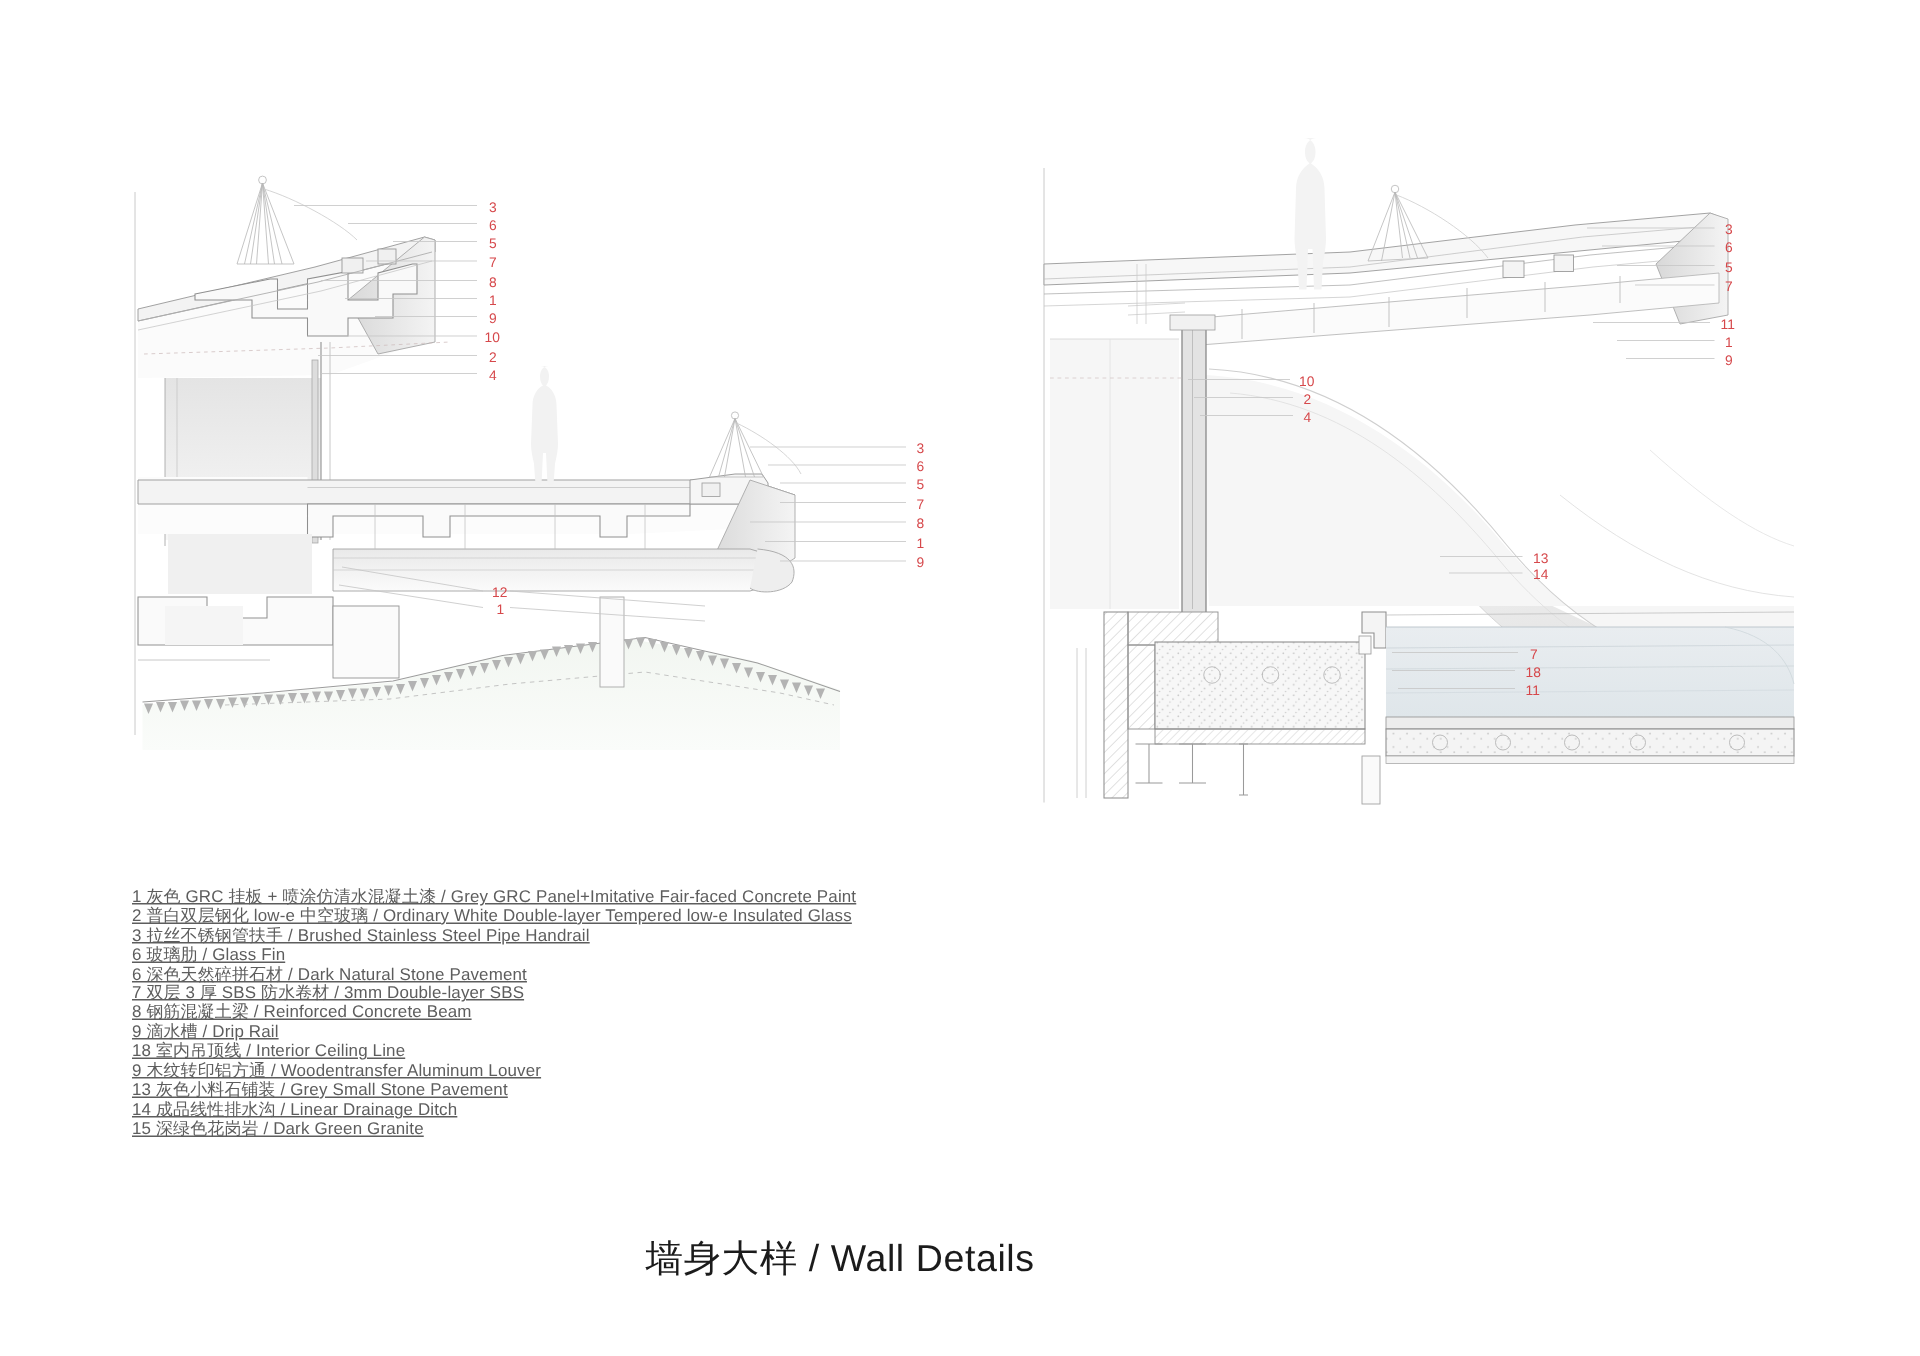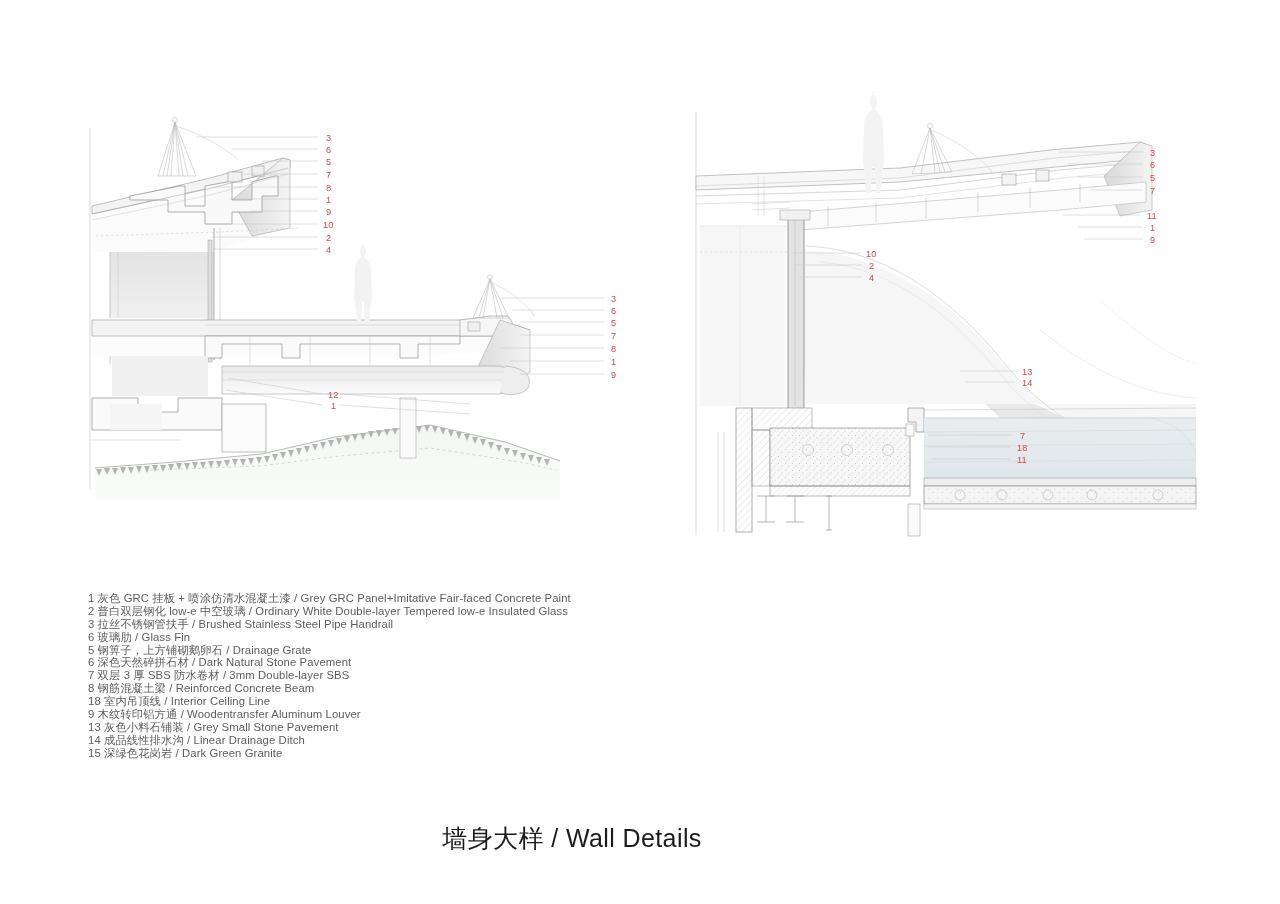--- a/index.html
+++ b/index.html
@@ -6,25 +6,25 @@
   body{
     width:1280px;height:904px;background:#ffffff;
     font-family:"Liberation Sans","DejaVu Sans",sans-serif;
     overflow:hidden;position:relative;
   }
   #sheet{position:absolute;inset:0;}
   svg.draw{position:absolute;left:0;top:0;width:1280px;height:904px;}
   .legend{
     position:absolute;left:88px;top:592px;width:620px;
     font-size:11.3px;line-height:12.9px;color:#5d5d5d;
-    letter-spacing:0.1px;white-space:nowrap;
+    letter-spacing:0.1px;white-space:nowrap;text-decoration:underline;
   }
   .legend .li{height:12.9px;}
   .title{
-    position:absolute;left:12px;top:822px;width:1120px;text-align:center;
+    position:absolute;left:0;top:822px;width:1120px;text-align:center;
     font-size:25px;color:#1b1b1b;letter-spacing:0.4px;font-weight:400;
   }
   .callout{
     position:absolute;color:#d6484b;font-size:9.2px;
     font-family:"Liberation Sans","DejaVu Sans",sans-serif;
     line-height:9.5px;letter-spacing:0.1px;
   }
 </style>
 </head>
 <body>
@@ -447,24 +447,24 @@
       <span class="callout" style="left: 1020px; top: 432px; color: rgb(214, 72, 75);">7</span>
       <span class="callout" style="left: 1017px; top: 444px; color: rgb(214, 72, 75);">18</span>
       <span class="callout" style="left: 1017px; top: 456px; color: rgb(214, 72, 75);">11</span>
     </div>
 
   <div class="legend" id="legend-list">
       <div class="li">1 灰色 GRC 挂板 + 喷涂仿清水混凝土漆 / Grey GRC Panel+Imitative Fair-faced Concrete Paint</div>
       <div class="li">2 普白双层钢化 low-e 中空玻璃 / Ordinary White Double-layer Tempered low-e Insulated Glass</div>
       <div class="li">3 拉丝不锈钢管扶手 / Brushed Stainless Steel Pipe Handrail</div>
       <div class="li">6 玻璃肋 / Glass Fin</div>
-      <div class="li">5 钢箅子，上方铺砌鹅卵石 / Drainage Grate</div>
       <div class="li">6 深色天然碎拼石材 / Dark Natural Stone Pavement</div>
       <div class="li">7 双层 3 厚 SBS 防水卷材 / 3mm Double-layer SBS</div>
       <div class="li">8 钢筋混凝土梁 / Reinforced Concrete Beam</div>
+      <div class="li">9 滴水槽 / Drip Rail</div>
       <div class="li">18 室内吊顶线 / Interior Ceiling Line</div>
       <div class="li">9 木纹转印铝方通 / Woodentransfer Aluminum Louver</div>
       <div class="li">13 灰色小料石铺装 / Grey Small Stone Pavement</div>
       <div class="li">14 成品线性排水沟 / Linear Drainage Ditch</div>
       <div class="li">15 深绿色花岗岩 / Dark Green Granite</div>
     </div>
 
   <div class="title">墙身大样 / Wall Details</div>
 
 </div>

